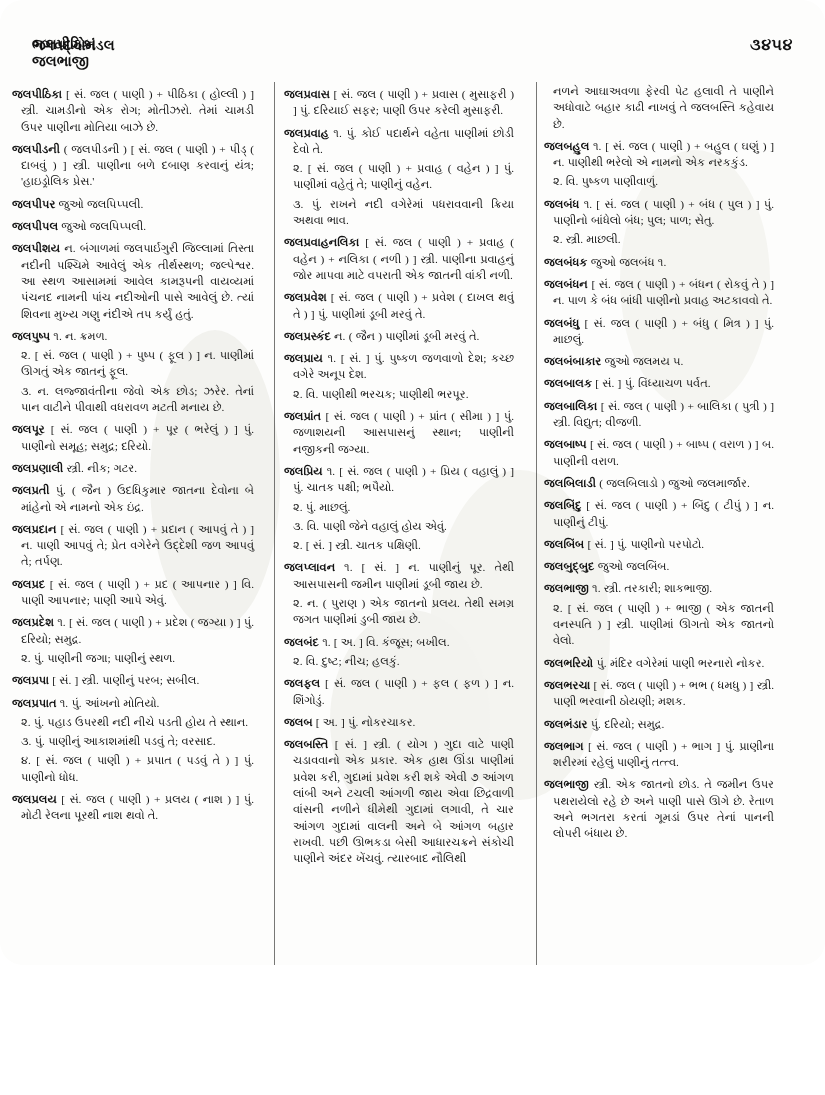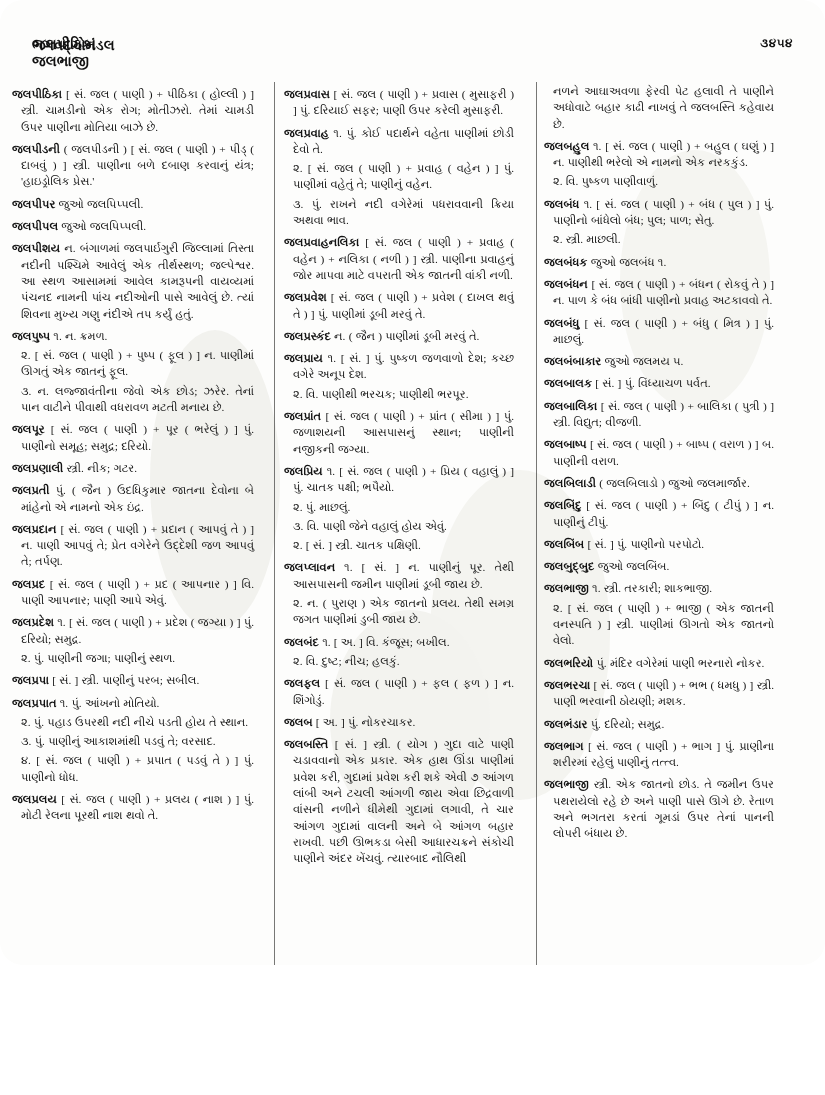--- a/index.html
+++ b/index.html
@@ -57,21 +57,21 @@
     top: 1px;
     font-weight: bold;
     font-size: 14.5px;
     color: #111;
   }
   .hdr-right {
     position: absolute;
     right: 0;
     top: 0;
     font-weight: bold;
-    font-size: 12px;
+    font-size: 16px;
     color: #111;
     letter-spacing: 0.5px;
   }
 
   .columns {
     position: absolute;
     left: 12px;
     top: 86px;
     width: 772px;
     height: 975px;

